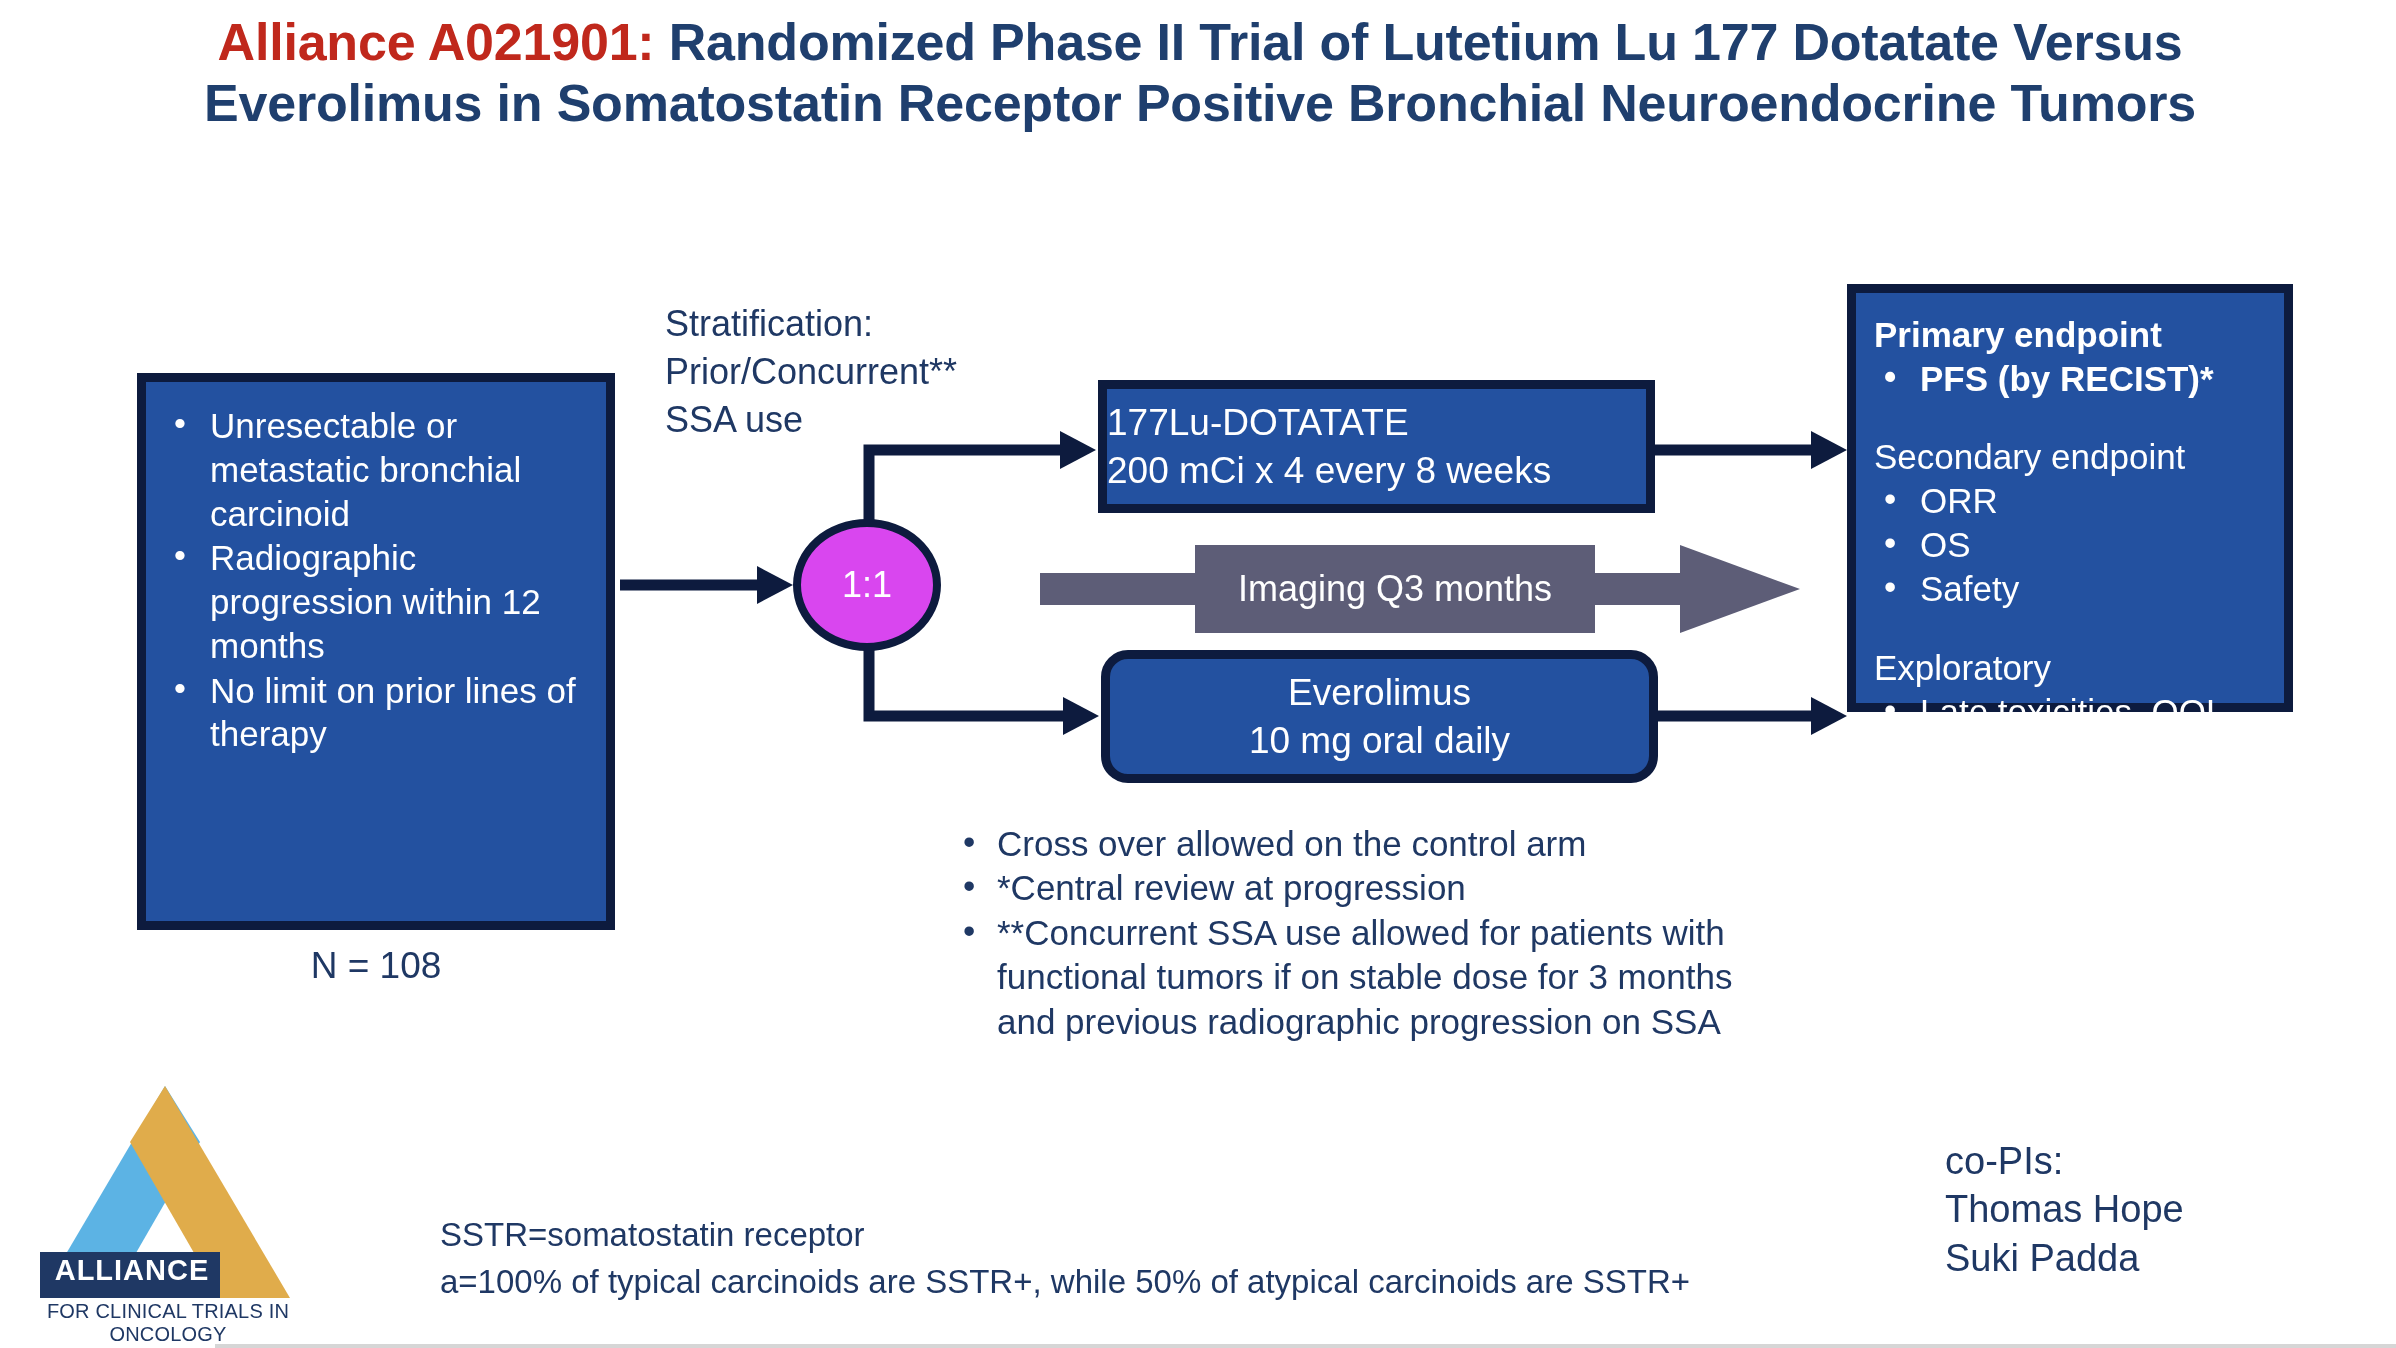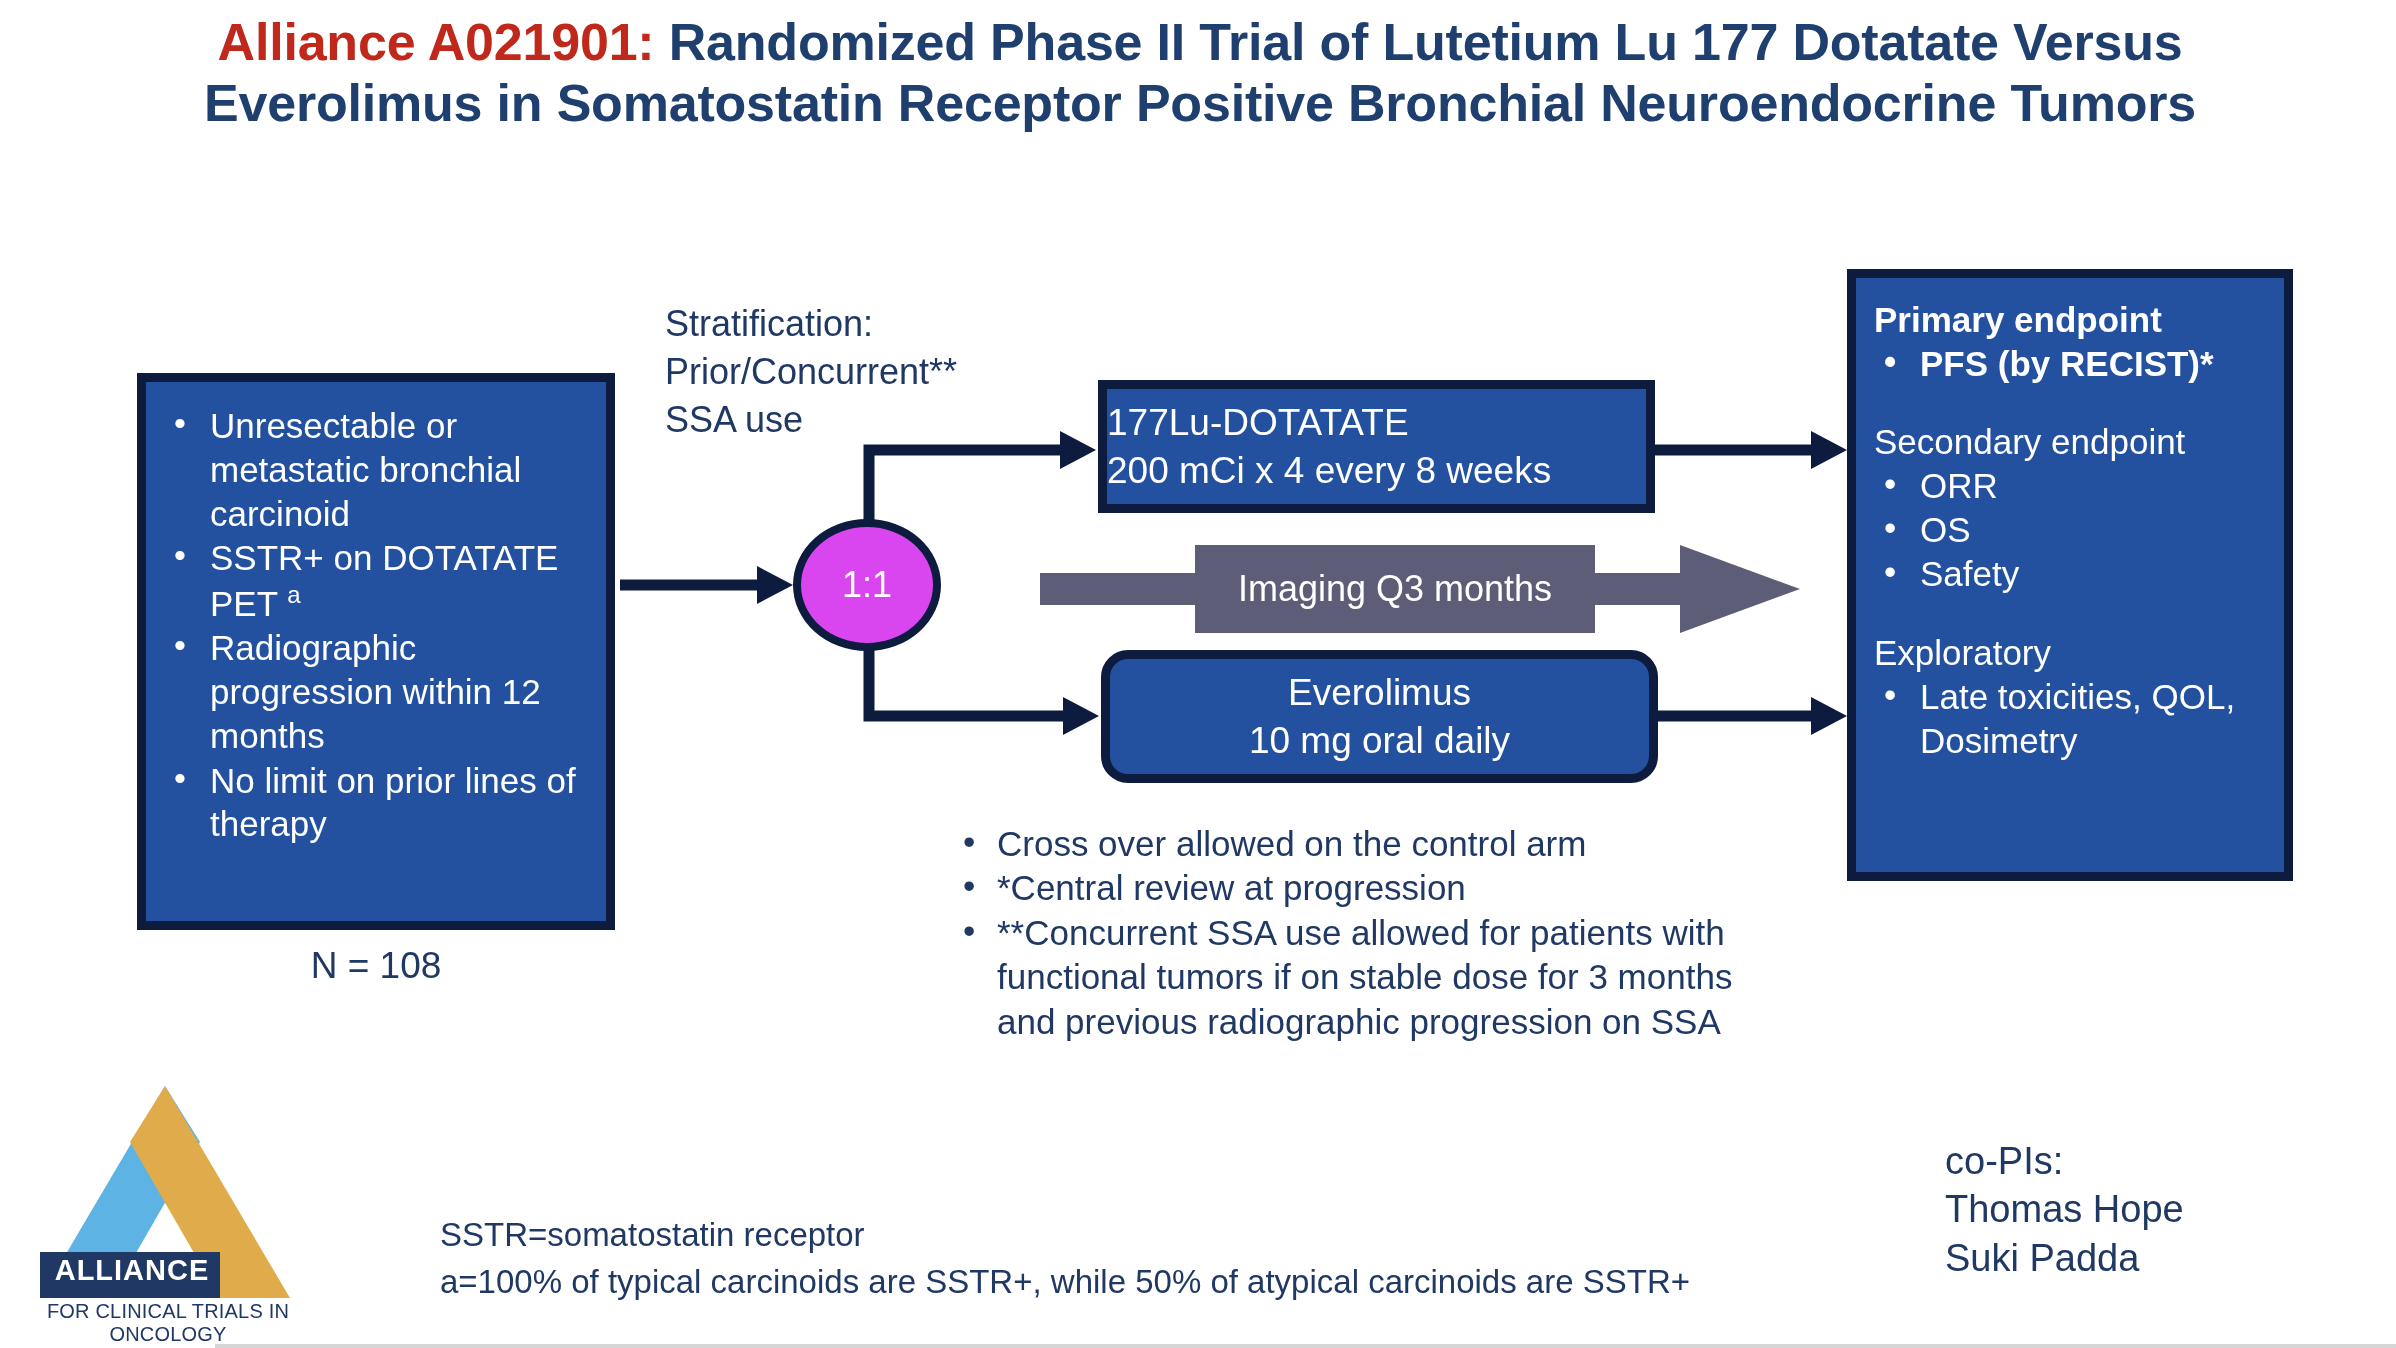--- a/index.html
+++ b/index.html
@@ -142,23 +142,23 @@
     border-radius: 27px;
   }
   .arm-line {
     font-size: 37px;
     line-height: 1.28;
   }
 
   
   #endpoints-box {
     left: 1847px;
-    top: 269px;
+    top: 284px;
     width: 446px;
-    height: 612px;
+    height: 428px;
     padding: 20px 14px 10px 18px;
   }
   .ep-head {
     font-size: 35px;
     line-height: 1.26;
     margin: 0;
   }
   .ep-head.bold { font-weight: bold; }
   .ep-list {
     list-style: none;
@@ -298,21 +298,20 @@
 
 <div class="slide">
 
   <div class="title">
     <span class="red">Alliance A021901:</span><span> Randomized Phase II Trial of Lutetium Lu 177 Dotatate Versus Everolimus in Somatostatin Receptor Positive Bronchial Neuroendocrine Tumors</span>
   </div>
 
   <div class="navybox" id="eligibility-box">
     <ul class="elig-list">
       <li><span>Unresectable or metastatic bronchial carcinoid</span></li>
-      <li><span>SSTR+ on DOTATATE PET </span><span class="sup">a</span></li>
       <li><span>Radiographic progression within 12 months</span></li>
       <li><span>No limit on prior lines of therapy</span></li>
     </ul>
   </div>
   <div id="n-total">N = 108</div>
 
   <div id="stratification">
     <div>Stratification:</div>
     <div>Prior/Concurrent**</div>
     <div>SSA use</div>

